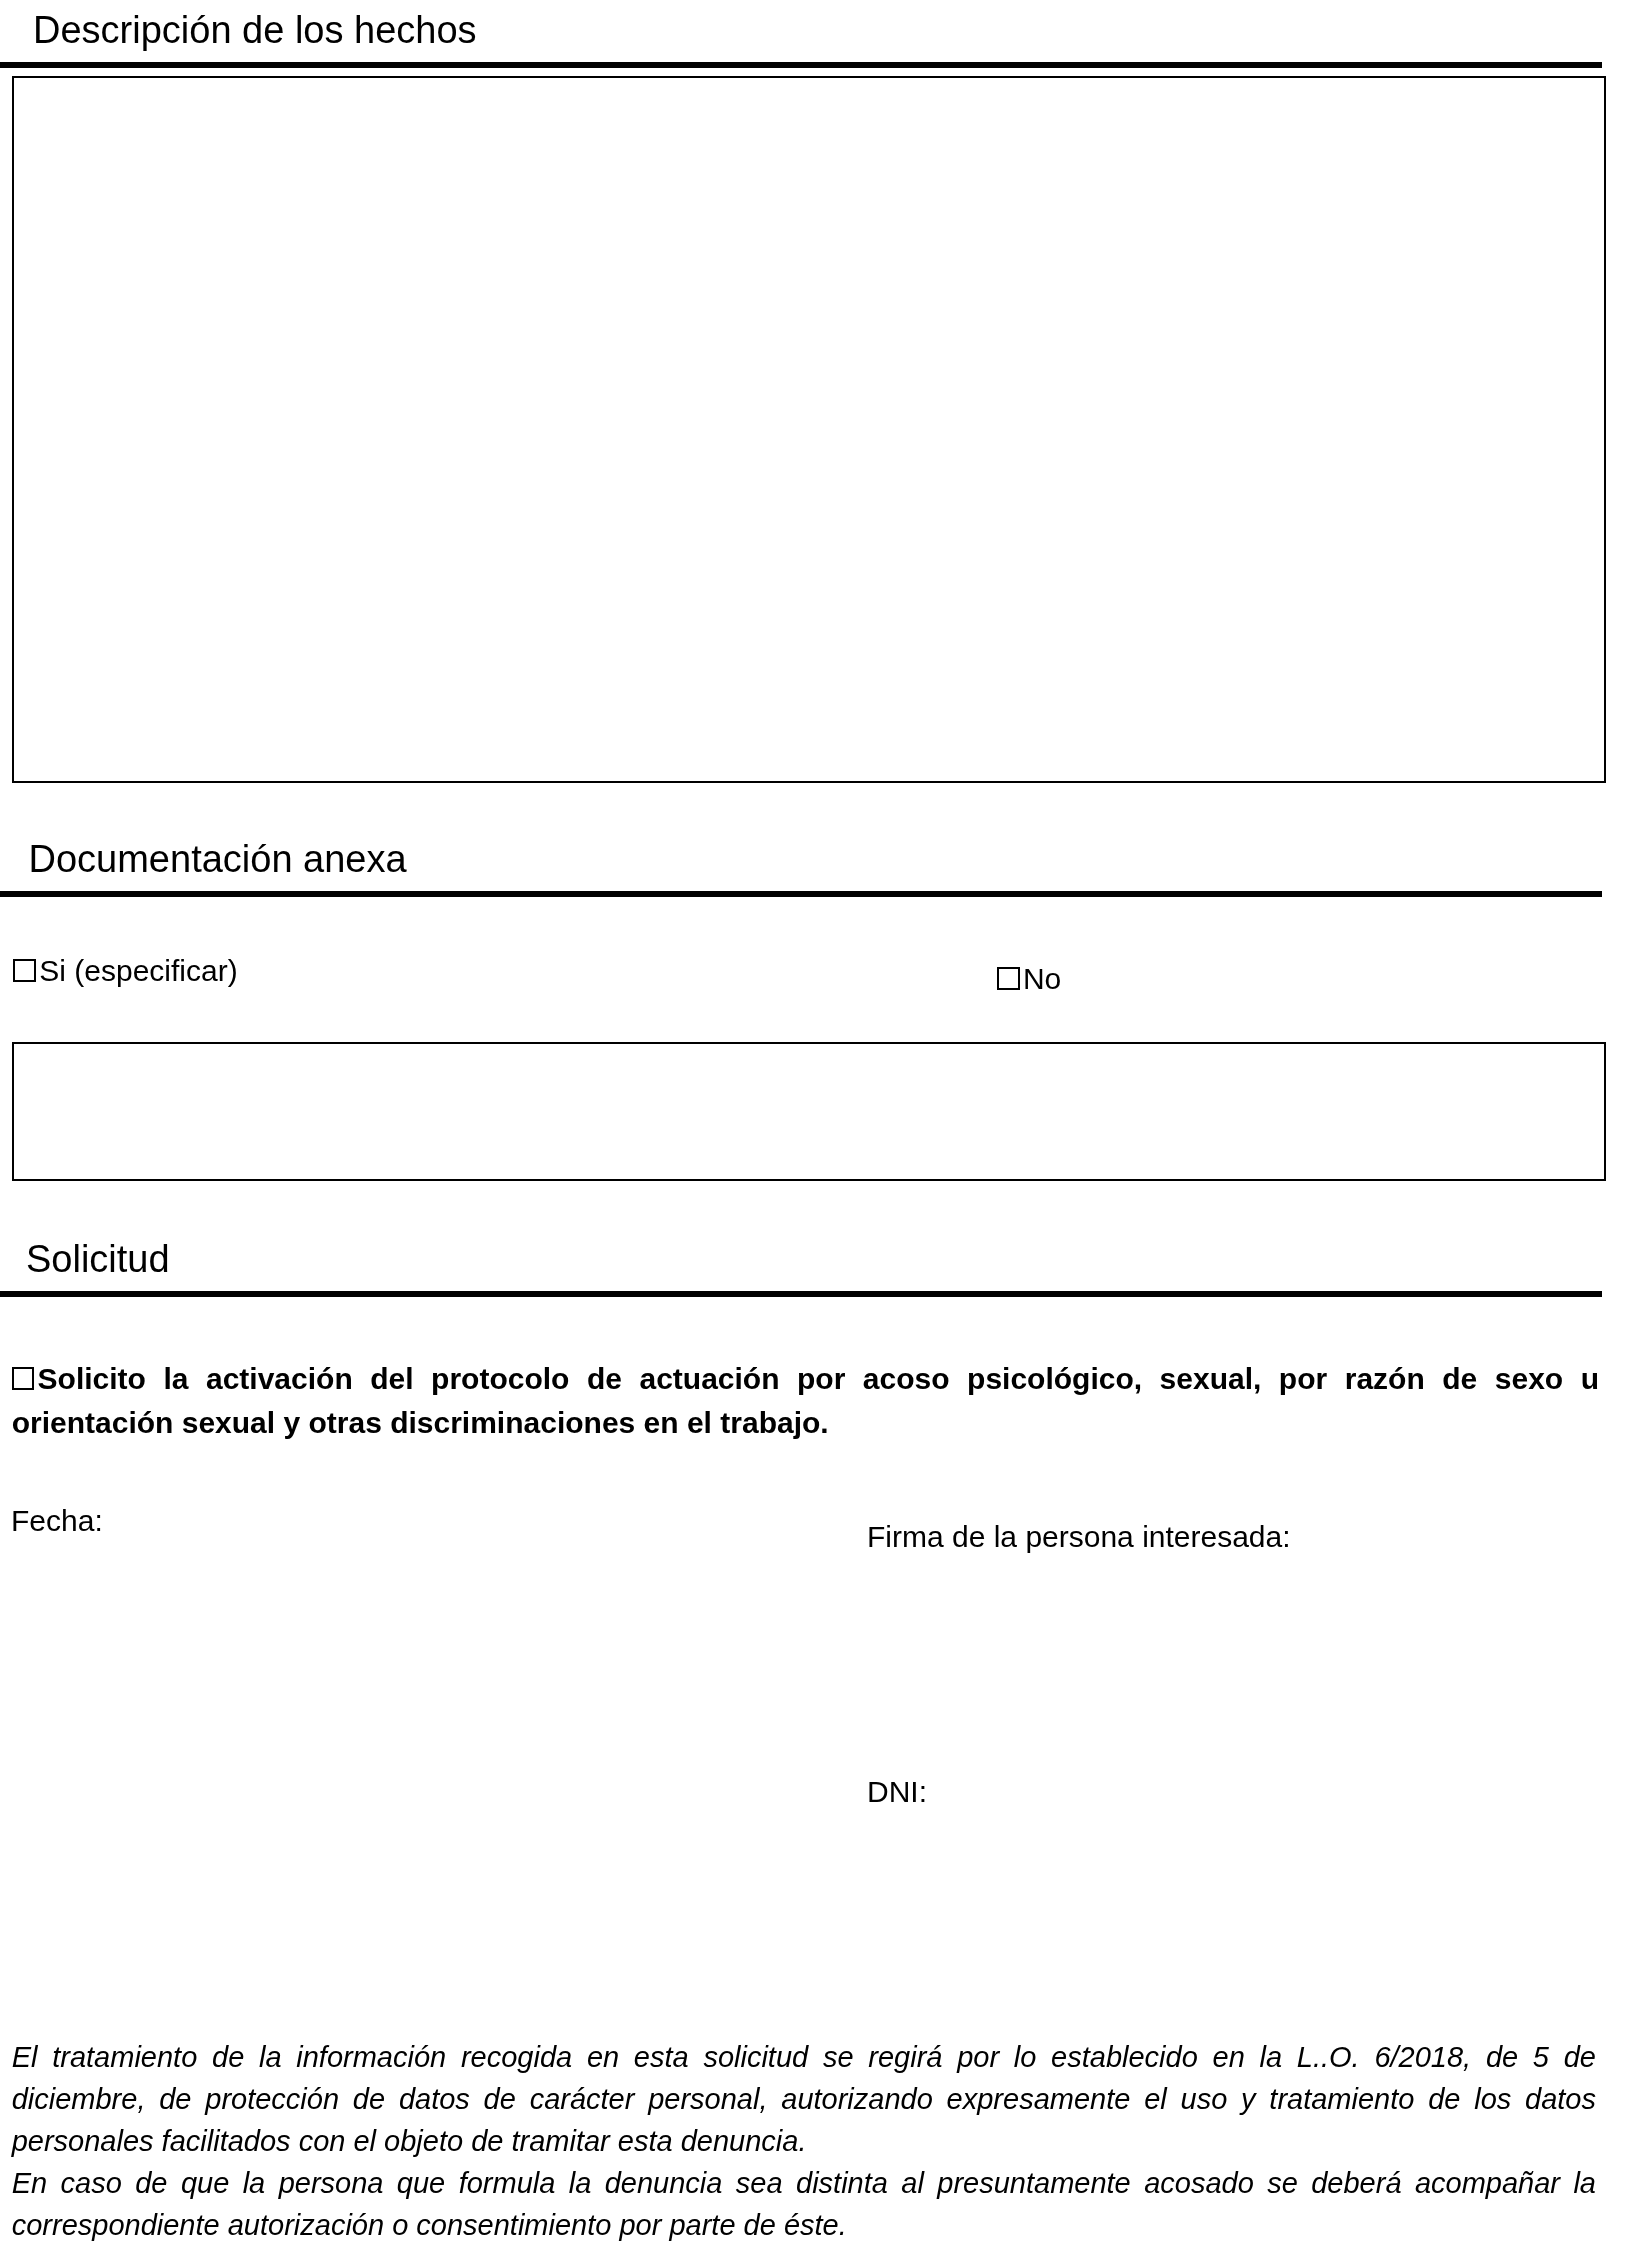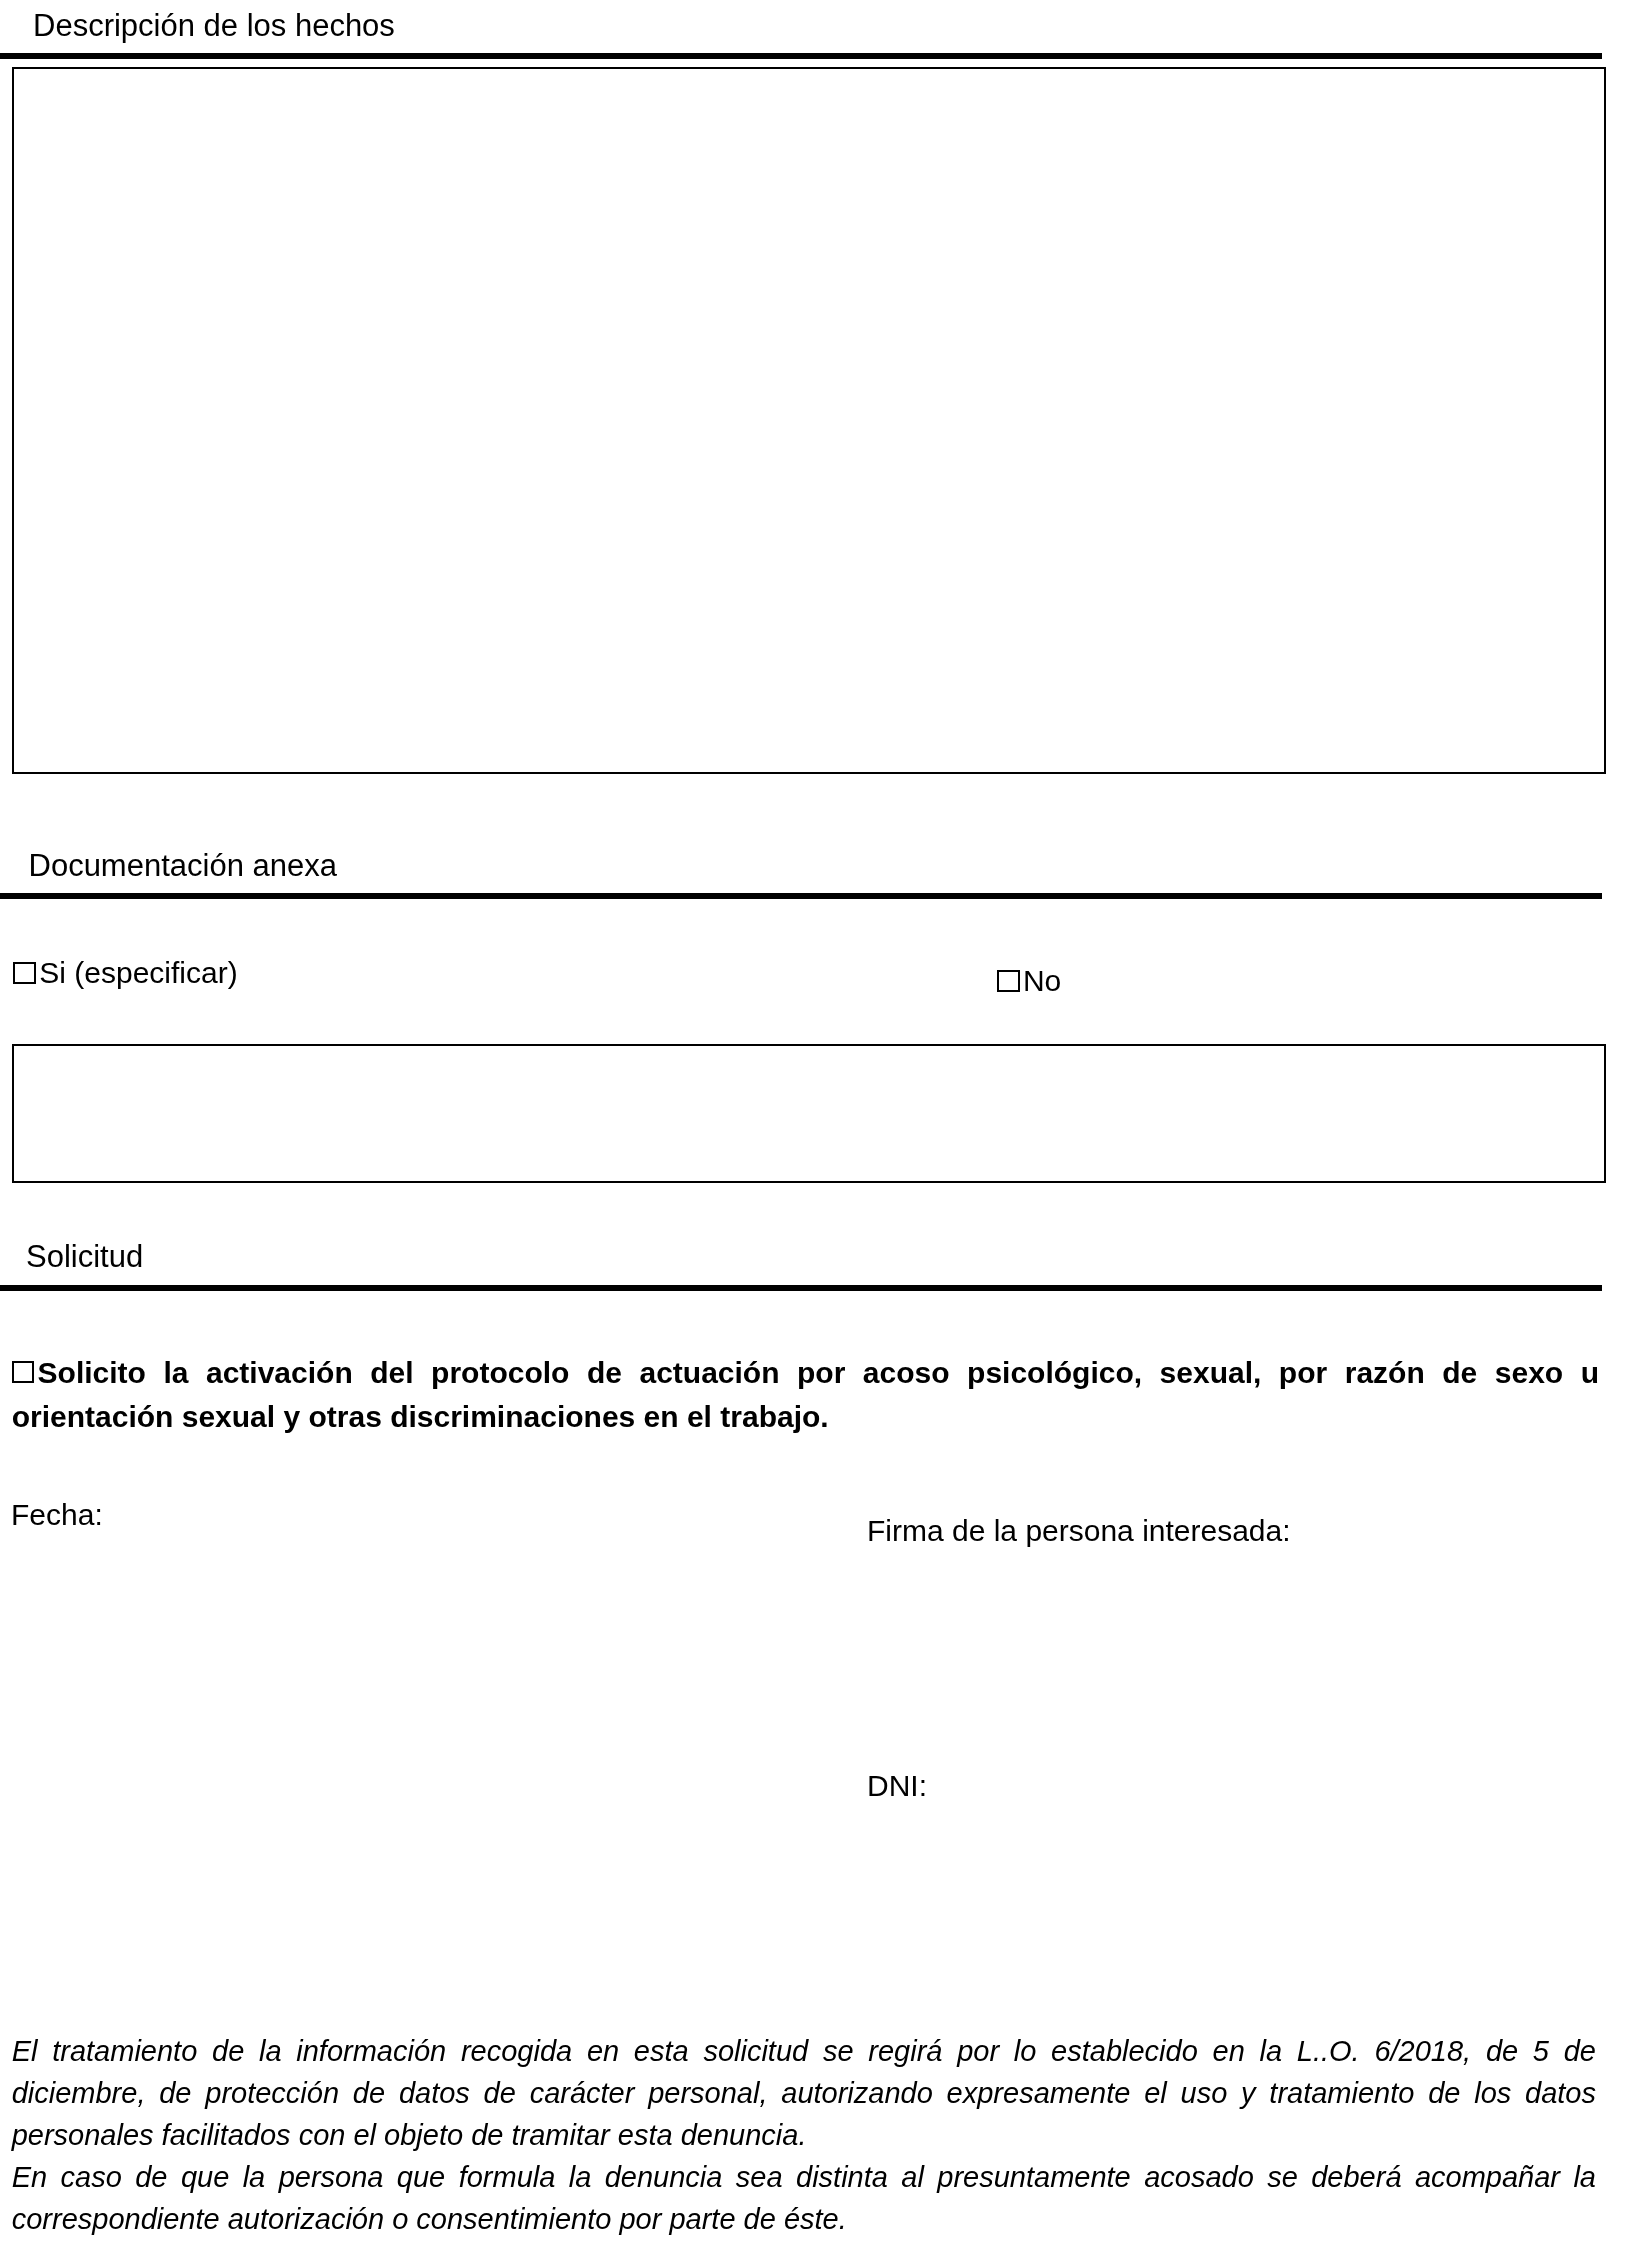--- a/index.html
+++ b/index.html
@@ -11,21 +11,21 @@
     line-height: 1.25;
   }
   .page {
     width: 1629px;
     height: 2261px;
     overflow: hidden;
     position: relative;
     padding-top: 6.7px;
   }
   .heading {
-    font-size: 31px;
+    font-size: 38px;
     font-weight: 400;
     padding-left: 33px;
     white-space: nowrap;
   }
   .rule {
     height: 5.9px;
     background: #000;
     margin: 7.5px 27px 0 0;
   }
   .big-box {
@@ -33,21 +33,21 @@
     height: 707px;
     margin: 8.4px 23.4px 0 11.7px;
     background: #fff;
   }
   .small-box {
     border: 2.5px solid #000;
     height: 139px;
     margin: 52px 23.4px 0 11.7px;
     background: #fff;
   }
-  .section-2 .heading { margin-top: 73px; padding-left: 28.5px; }
+  .section-2 .heading { margin-top: 53px; padding-left: 28.5px; }
   .section-3 .heading { margin-top: 55px; padding-left: 26px; }
 
   .checkbox-row {
     position: relative;
     margin-top: 55px;
     padding-left: 13.4px;
     height: 38px;
   }
   .checkbox-item { display: inline-flex; align-items: center; }
   .checkbox-item.no { position: absolute; left: 988px; top: 8px; margin-left: 9px; }

